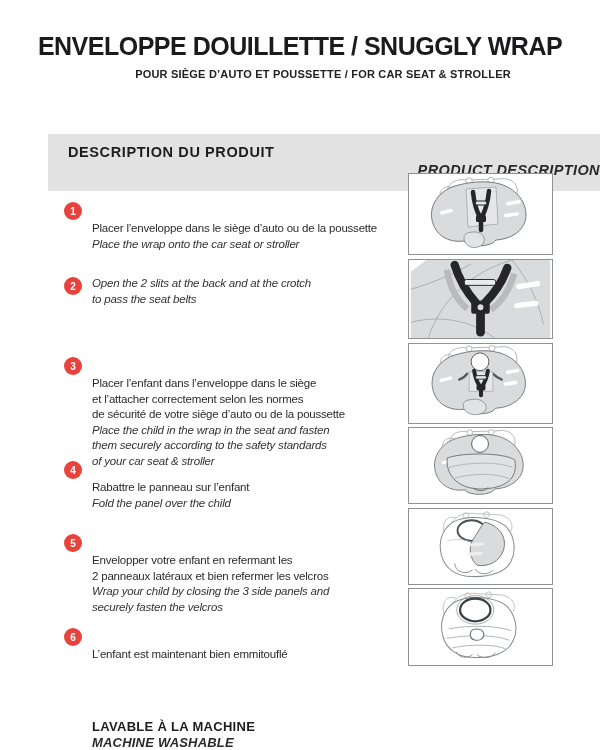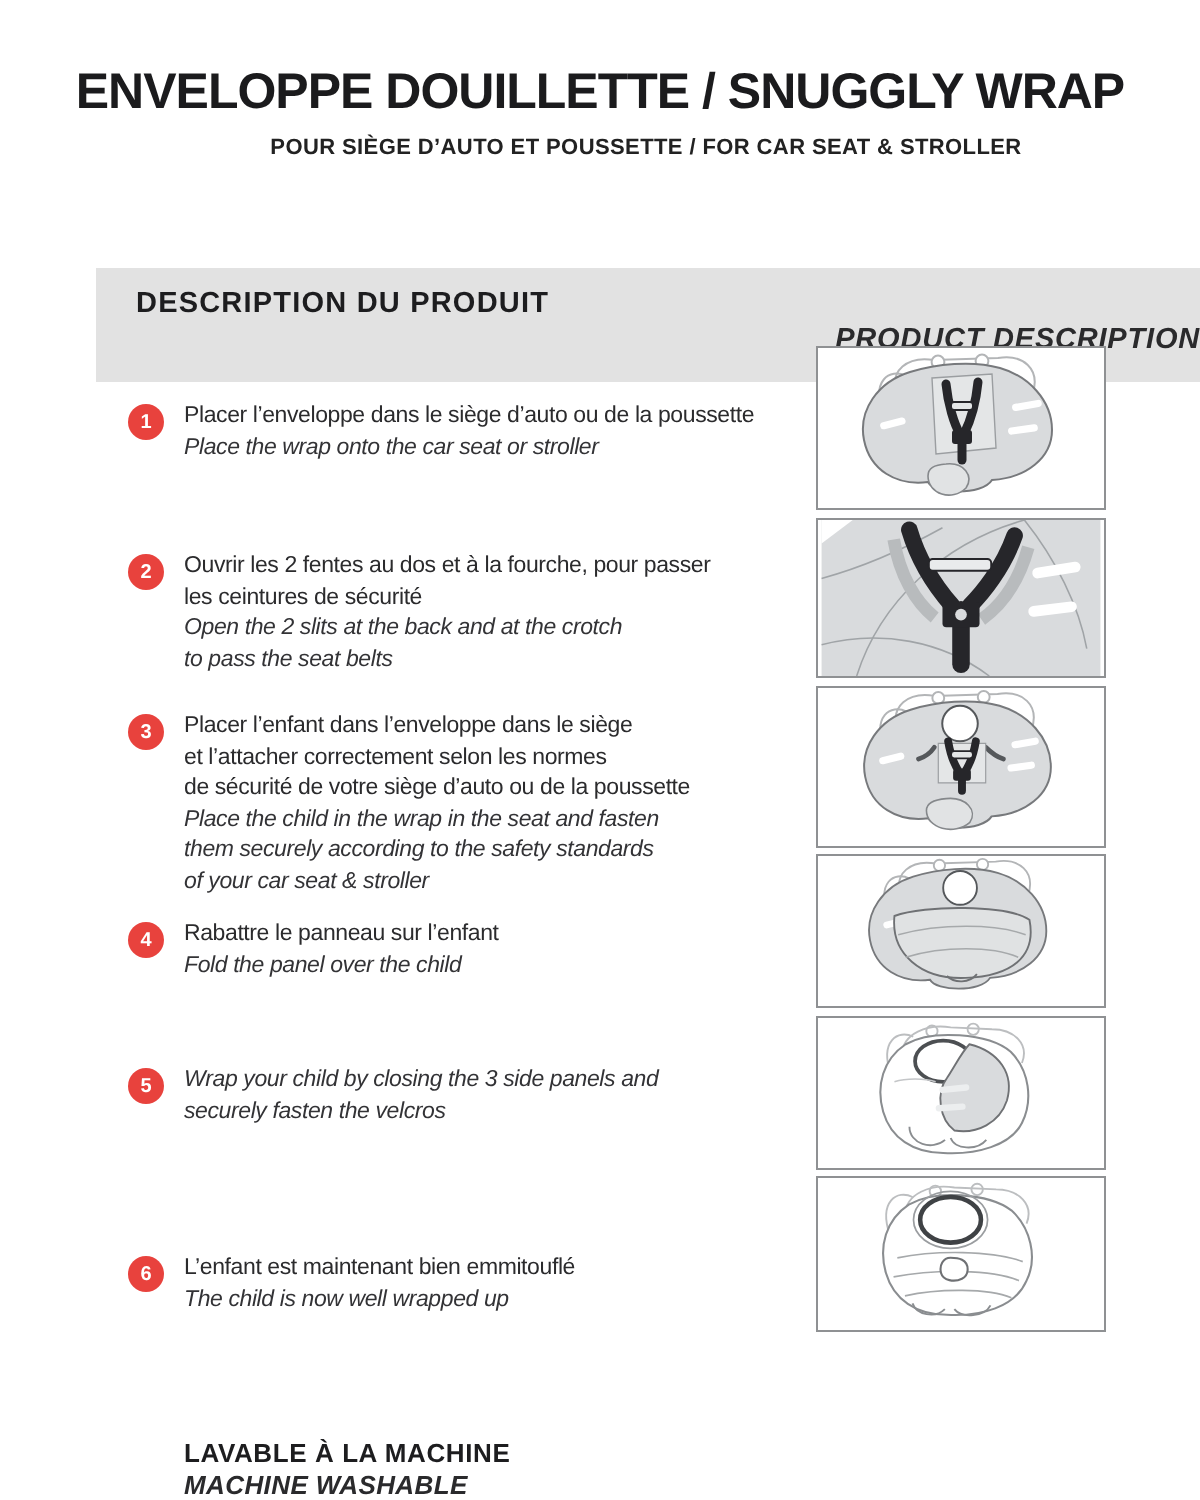--- a/index.html
+++ b/index.html
@@ -26,21 +26,21 @@
           background:var(--banner-gray);padding:10px 0 0 20px;margin-top:36px;}
   .banner .b-fr{font-size:14.5px;font-weight:700;letter-spacing:0.6px;color:#1d1d1f;}
   .banner .b-en{font-size:14.5px;font-weight:700;font-style:italic;letter-spacing:0.4px;color:#2a2a2c;margin-top:2px;text-align:right;}
 
   
   .step{position:absolute;left:64px;display:flex;align-items:flex-start;}
   .badge{width:18px;height:18px;border-radius:50%;background:var(--badge-red);
          color:#fff;font-size:10px;font-weight:700;display:flex;align-items:center;
          justify-content:center;flex:0 0 18px;margin-right:10px;margin-top:1px;}
   .step-text{font-size:11.5px;line-height:15.5px;letter-spacing:-0.2px;}
-  .step-text .fr{white-space:pre;color:var(--text-dark);}
+  .step-text .fr{white-space:pre;color:var(--text-dark);margin-top:20px;}
   .step-text .en{white-space:pre;font-style:italic;color:#333336;}
   .s1{top:201px;} .s2{top:276px;} .s3{top:356px;}
   .s4{top:460px;} .s5{top:533px;} .s6{top:627px;}
 
   
   .fig{position:absolute;left:408px;width:145px;background:#fff;
        border:1px solid var(--fig-border);overflow:hidden;}
   .fig svg{display:block;width:100%;height:100%;}
   .f1{top:173px;height:82px;} .f2{top:259px;height:80px;}
   .f3{top:343px;height:81px;} .f4{top:427px;height:77px;}
@@ -70,22 +70,20 @@
     <div class="badge">1</div>
     <div class="step-text">
       <div class="fr">Placer l’enveloppe dans le siège d’auto ou de la poussette</div>
       <div class="en">Place the wrap onto the car seat or stroller</div>
     </div>
   </div>
 
   <div class="step s2">
     <div class="badge">2</div>
     <div class="step-text">
-      <div class="fr">Ouvrir les 2 fentes au dos et à la fourche, pour passer
-les ceintures de sécurité</div>
       <div class="en">Open the 2 slits at the back and at the crotch
 to pass the seat belts</div>
     </div>
   </div>
 
   <div class="step s3">
     <div class="badge">3</div>
     <div class="step-text">
       <div class="fr">Placer l’enfant dans l’enveloppe dans le siège
 et l’attacher correctement selon les normes
@@ -100,30 +98,31 @@
     <div class="badge">4</div>
     <div class="step-text">
       <div class="fr">Rabattre le panneau sur l’enfant</div>
       <div class="en">Fold the panel over the child</div>
     </div>
   </div>
 
   <div class="step s5">
     <div class="badge">5</div>
     <div class="step-text">
+      <div class="fr">Envelopper votre enfant en refermant les
+2 panneaux latéraux et bien refermer les velcros</div>
       <div class="en">Wrap your child by closing the 3 side panels and
 securely fasten the velcros</div>
     </div>
   </div>
 
   <div class="step s6">
     <div class="badge">6</div>
     <div class="step-text">
       <div class="fr">L’enfant est maintenant bien emmitouflé</div>
-      <div class="en">The child is now well wrapped up</div>
     </div>
   </div>
 
   <figure class="fig f1">
     <svg viewBox="0 0 143 80" preserveAspectRatio="xMidYMid meet">
       <g stroke="#b3b5b7" fill="#fff" stroke-width="1">
         <path d="M40 26 C34 10 46 4 58 6 L90 5 C102 3 112 10 107 24"></path>
         <path d="M33 34 C26 16 36 10 44 14" fill="none"></path>
         <circle cx="60" cy="7" r="3.2"></circle>
           <circle cx="82" cy="6.5" r="3.2"></circle>

